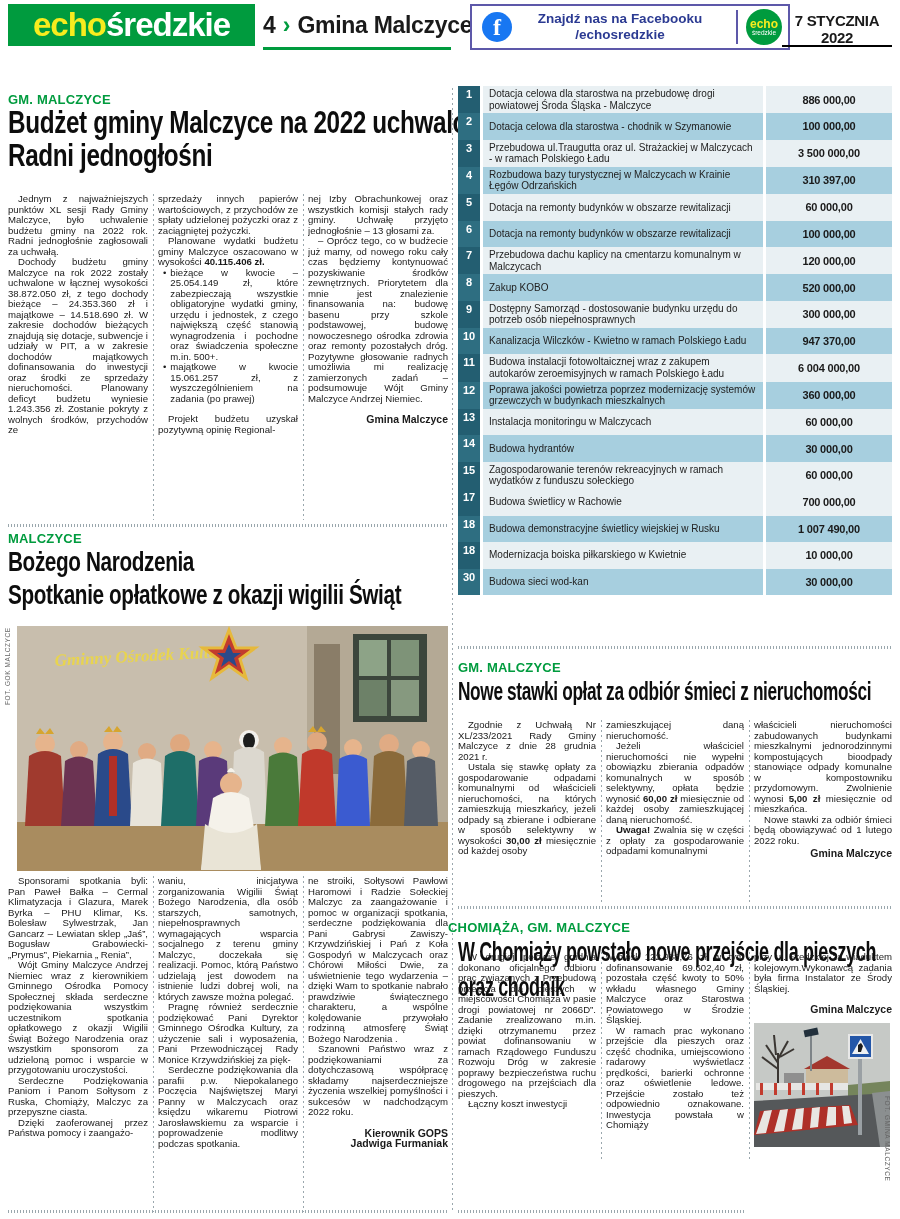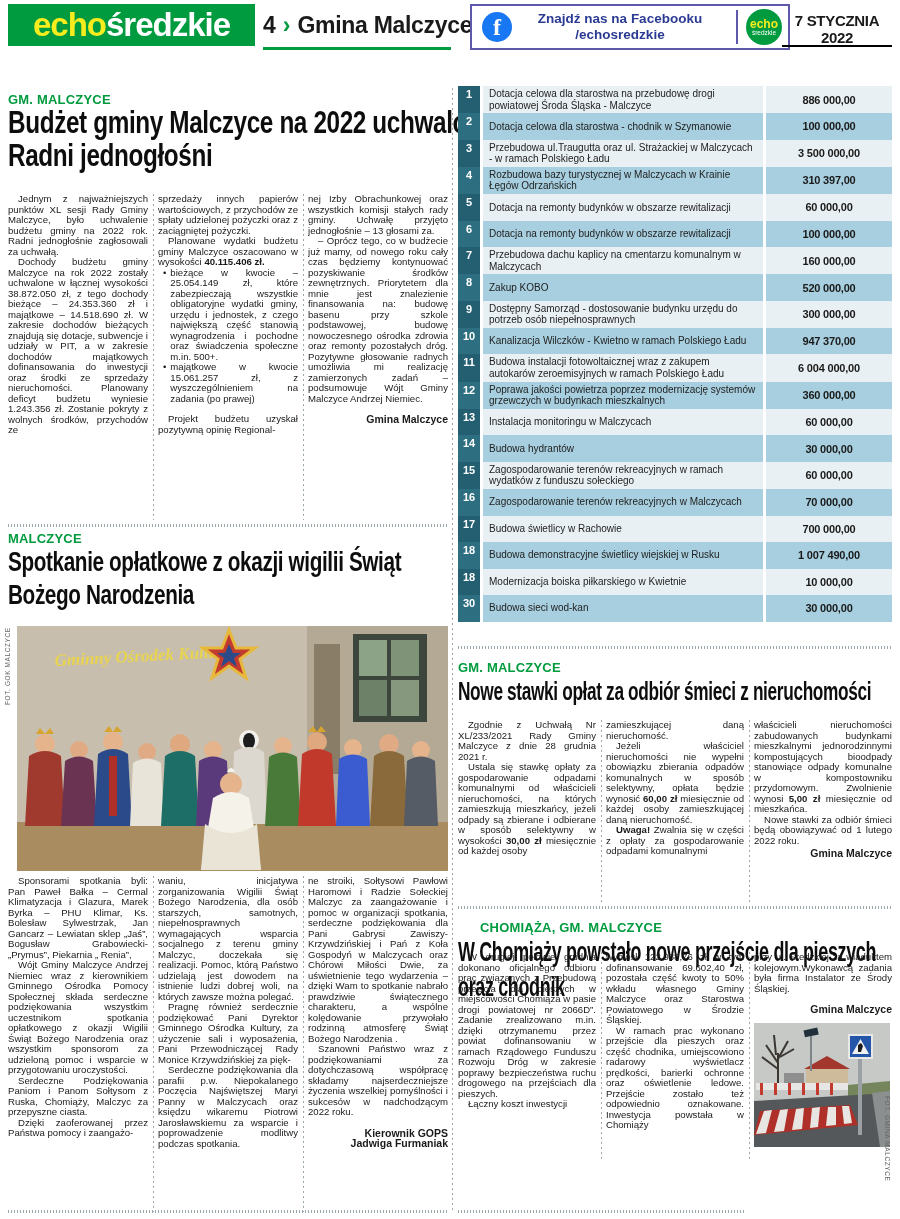--- a/index.html
+++ b/index.html
@@ -160,21 +160,21 @@
       <div class="t-amt">60 000,00</div>
     </div>
       <div class="t-row row-blue">
       <div class="t-no">6</div>
       <div class="t-desc">Dotacja na remonty budynków w obszarze rewitalizacji</div>
       <div class="t-amt">100 000,00</div>
     </div>
       <div class="t-row row-light">
       <div class="t-no">7</div>
       <div class="t-desc">Przebudowa dachu kaplicy na cmentarzu komunalnym w Malczycach</div>
-      <div class="t-amt">160 000,00</div>
+      <div class="t-amt">120 000,00</div>
     </div>
       <div class="t-row row-blue">
       <div class="t-no">8</div>
       <div class="t-desc">Zakup KOBO</div>
       <div class="t-amt">520 000,00</div>
     </div>
       <div class="t-row row-light">
       <div class="t-no">9</div>
       <div class="t-desc">Dostępny Samorząd - dostosowanie budynku urzędu do potrzeb osób niepełnosprawnych</div>
       <div class="t-amt">300 000,00</div>
@@ -202,25 +202,20 @@
       <div class="t-row row-blue">
       <div class="t-no">14</div>
       <div class="t-desc">Budowa hydrantów</div>
       <div class="t-amt">30 000,00</div>
     </div>
       <div class="t-row row-light">
       <div class="t-no">15</div>
       <div class="t-desc">Zagospodarowanie terenów rekreacyjnych w ramach wydatków z funduszu sołeckiego</div>
       <div class="t-amt">60 000,00</div>
     </div>
-      <div class="t-row row-blue">
-      <div class="t-no">16</div>
-      <div class="t-desc">Zagospodarowanie terenów rekreacyjnych w Malczycach</div>
-      <div class="t-amt">70 000,00</div>
-    </div>
       <div class="t-row row-light">
       <div class="t-no">17</div>
       <div class="t-desc">Budowa świetlicy w Rachowie</div>
       <div class="t-amt">700 000,00</div>
     </div>
       <div class="t-row row-blue">
       <div class="t-no">18</div>
       <div class="t-desc">Budowa demonstracyjne świetlicy wiejskiej w Rusku</div>
       <div class="t-amt">1 007 490,00</div>
     </div>
@@ -231,22 +226,22 @@
     </div>
       <div class="t-row row-blue">
       <div class="t-no">30</div>
       <div class="t-desc">Budowa sieci wod-kan</div>
       <div class="t-amt">30 000,00</div>
     </div>
     </div>
 
   <div class="kicker" style="left:8px;top:531px;">MALCZYCE</div>
   <div class="hl" style="left:8px;top:545px;font-size:28px;line-height:33px;">
+    <div><span style="transform:scaleX(.74);">Bożego Narodzenia</span></div>
     <div><span style="transform:scaleX(.74);">Spotkanie opłatkowe z okazji wigilii Świąt</span></div>
-    <div><span style="transform:scaleX(.74);">Bożego Narodzenia</span></div>
   </div>
   <div class="vcap" style="left:4px;top:627px;height:240px;">FOT. GOK MALCZYCE</div>
   <div class="photo" style="left:17px;top:626px;width:431px;height:245px;">
     <svg width="431" height="245" viewBox="0 0 431 245">
       <rect width="431" height="245" fill="#c8bead"></rect>
       <rect x="290" width="141" height="245" fill="#b4a995"></rect>
       <rect x="336" y="8" width="74" height="88" fill="#3c463c"></rect>
       <rect x="342" y="14" width="28" height="36" fill="#8da387"></rect>
         <rect x="374" y="14" width="28" height="36" fill="#7e9378"></rect>
       <rect x="342" y="54" width="28" height="36" fill="#6d8168"></rect>
@@ -365,21 +360,21 @@
     </div>
     <div class="vsep"></div>
     <div class="col" style="width:138px;">
       <p><span>właścicieli nieruchomości zabudowanych budynkami mieszkalnymi jednorodzinnymi kompostujących bioodpady stanowiące odpady komunalne w kompostowniku przydomowym. Zwolnienie wynosi </span><b>5,00 zł</b><span> miesięcznie od mieszkańca.</span></p>
       <p class="p-ind">Nowe stawki za odbiór śmieci będą obowiązywać od 1 lutego 2022 roku.</p>
       <p class="sig" style="margin-top:2px;">Gmina Malczyce</p>
     </div>
   </div>
 
   <div class="hsep" style="left:458px;top:906px;width:434px;"></div>
-  <div class="kicker" style="left:480px;top:920px;">CHOMIĄŻA, GM. MALCZYCE</div>
+  <div class="kicker" style="left:448px;top:920px;">CHOMIĄŻA, GM. MALCZYCE</div>
   <div class="hl" style="left:458px;top:934px;font-size:28px;line-height:35px;">
     <div><span style="transform:scaleX(.64);">W Chomiąży powstało nowe przejście dla pieszych</span></div>
     <div><span style="transform:scaleX(.64);">oraz chodnik</span></div>
   </div>
   <div class="cols" style="left:458px;top:952px;width:434px;height:207px;">
     <div class="col" style="width:138px;">
       <p class="p-ind">W drugiej połowie grudnia dokonano oficjalnego odbioru prac związanych z Przebudową przejścia dla pieszych w miejscowości Chomiąża w pasie drogi powiatowej nr 2066D”. Zadanie zrealizowano m.in. dzięki otrzymanemu przez powiat dofinansowaniu w ramach Rządowego Funduszu Rozwoju Dróg w zakresie poprawy bezpieczeństwa ruchu drogowego na przejściach dla pieszych.</p>
       <p class="p-ind">Łączny koszt inwestycji</p>
     </div>
     <div class="vsep"></div>

